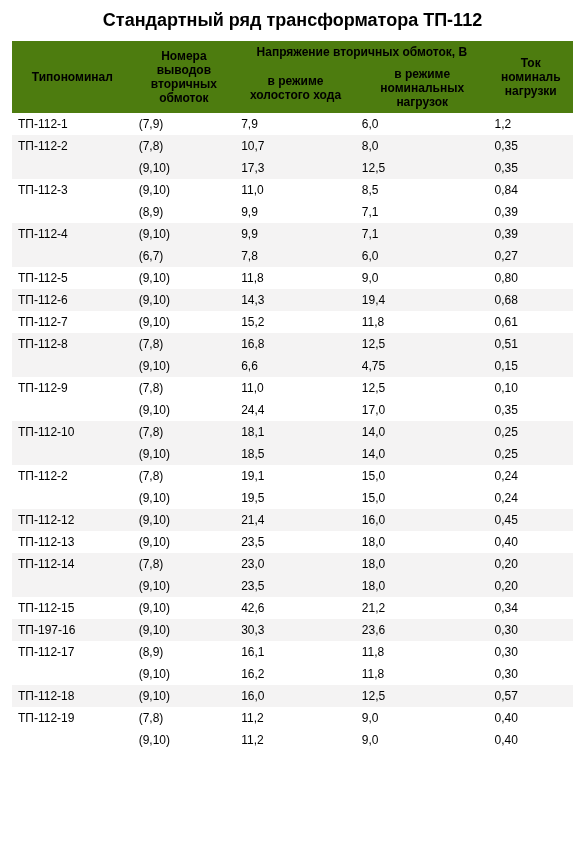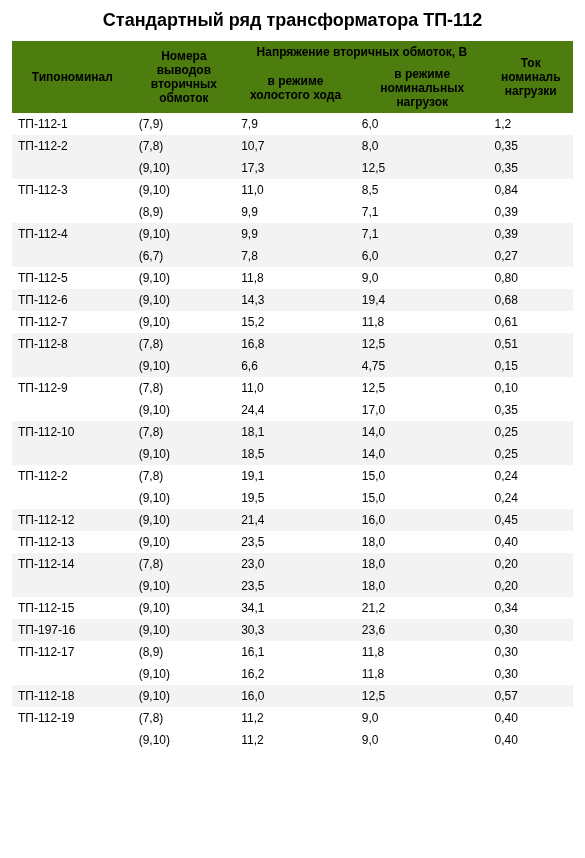--- a/index.html
+++ b/index.html
@@ -229,21 +229,21 @@
         <tr class="alt">
           <td class="model"></td>
           <td>(9,10)</td>
           <td>23,5</td>
           <td>18,0</td>
           <td>0,20</td>
         </tr>
         <tr>
           <td class="model">ТП-112-15</td>
           <td>(9,10)</td>
-          <td>34,1</td>
+          <td>42,6</td>
           <td>21,2</td>
           <td>0,34</td>
         </tr>
         <tr class="alt">
           <td class="model">ТП-197-16</td>
           <td>(9,10)</td>
           <td>30,3</td>
           <td>23,6</td>
           <td>0,30</td>
         </tr>

